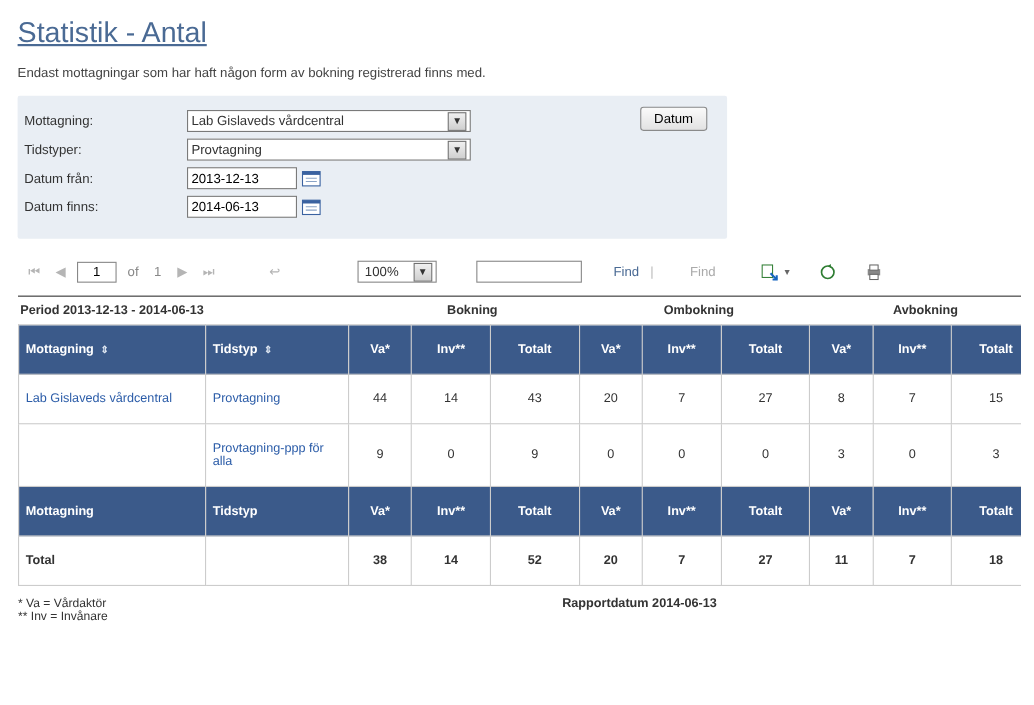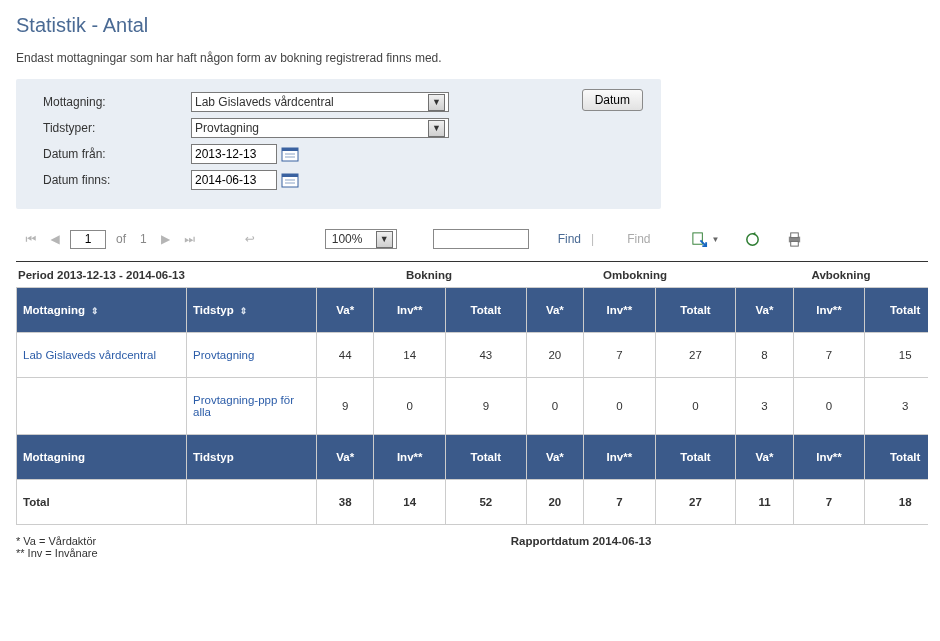--- a/index.html
+++ b/index.html
@@ -6,50 +6,51 @@
   body {
     font-family: Arial, Helvetica, sans-serif;
     font-size: 12px;
     color: #333;
     margin: 0;
     padding: 14px 16px;
     background: #fff;
     width: 940px;
   }
   h1 {
-    font-size: 20px;
+    font-size: 26px;
     font-weight: normal;
     color: #4a6a94;
     margin: 0 0 14px 0;
+    text-decoration: underline;
   }
   .subtitle { margin: 0 0 14px 0; color: #444; font-size: 12px; }
   .filter-panel {
     background: #e9eef4;
-    padding: 12px 18px 14px 27px;
+    padding: 12px 18px 14px 6px;
     width: 645px;
     border-radius: 2px;
     margin-bottom: 14px;
   }
   .filter-row { display: flex; align-items: center; margin-bottom: 4px; height: 22px; }
   .filter-label { width: 148px; color: #333; }
   .select, .textin {
     font-family: Arial; font-size: 12px;
     border: 1px solid #7a7a7a;
     background: #fff;
     height: 20px;
     padding: 1px 3px;
   }
   .select { width: 258px; display:inline-flex; align-items:center; justify-content:space-between; }
   .select-narrow { width: 258px; }
   .dropdown-btn {
     width: 17px; height: 17px; background: linear-gradient(#f0f0f0,#cfcfcf);
     border:1px solid #707070; display:inline-flex; align-items:center; justify-content:center;
     font-size:9px; color:#333;
   }
-  .date-row .textin { width: 86px; text-align:left; }
+  .date-row .textin { width: 100px; text-align:left; }
   .cal-icon {
     display: inline-block; width:18px; height:18px; margin-left:4px;
     vertical-align: middle;
   }
   .cal-icon svg { width:18px; height:18px; }
   .visa-btn {
     position: relative;
     float: right;
     margin-top: -2px;
     background: linear-gradient(#fafafa,#e2e2e2);

